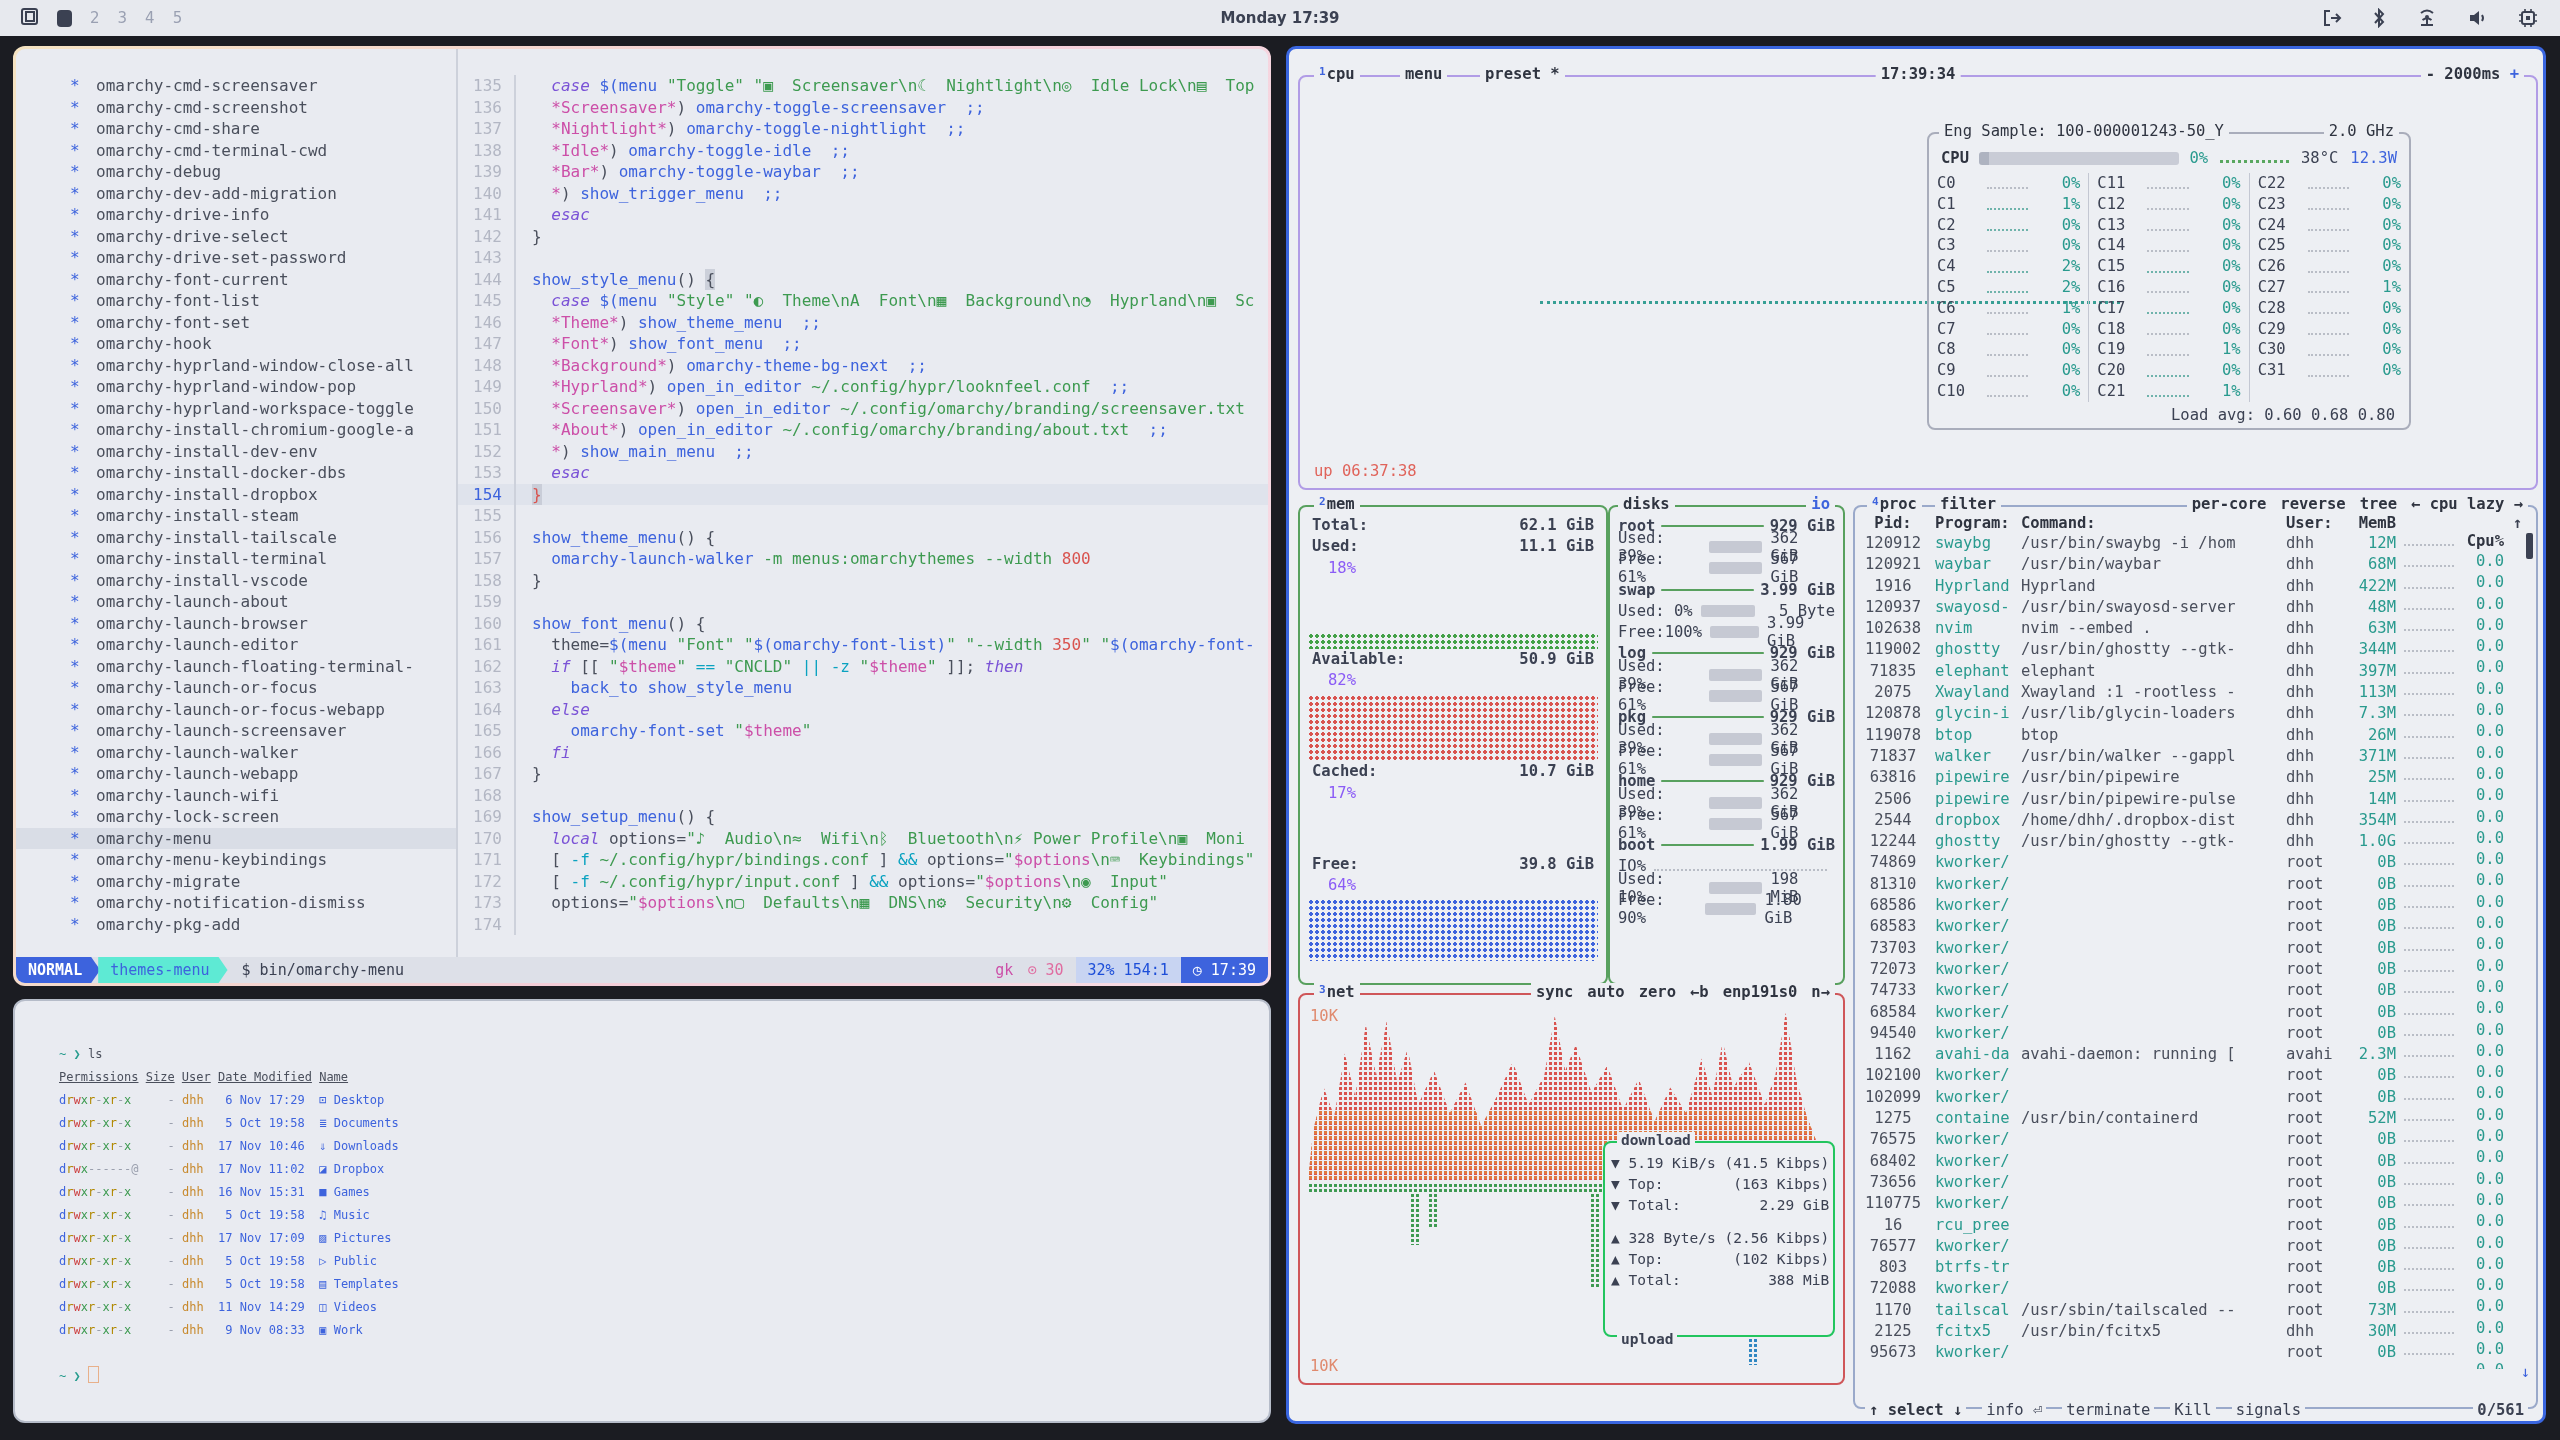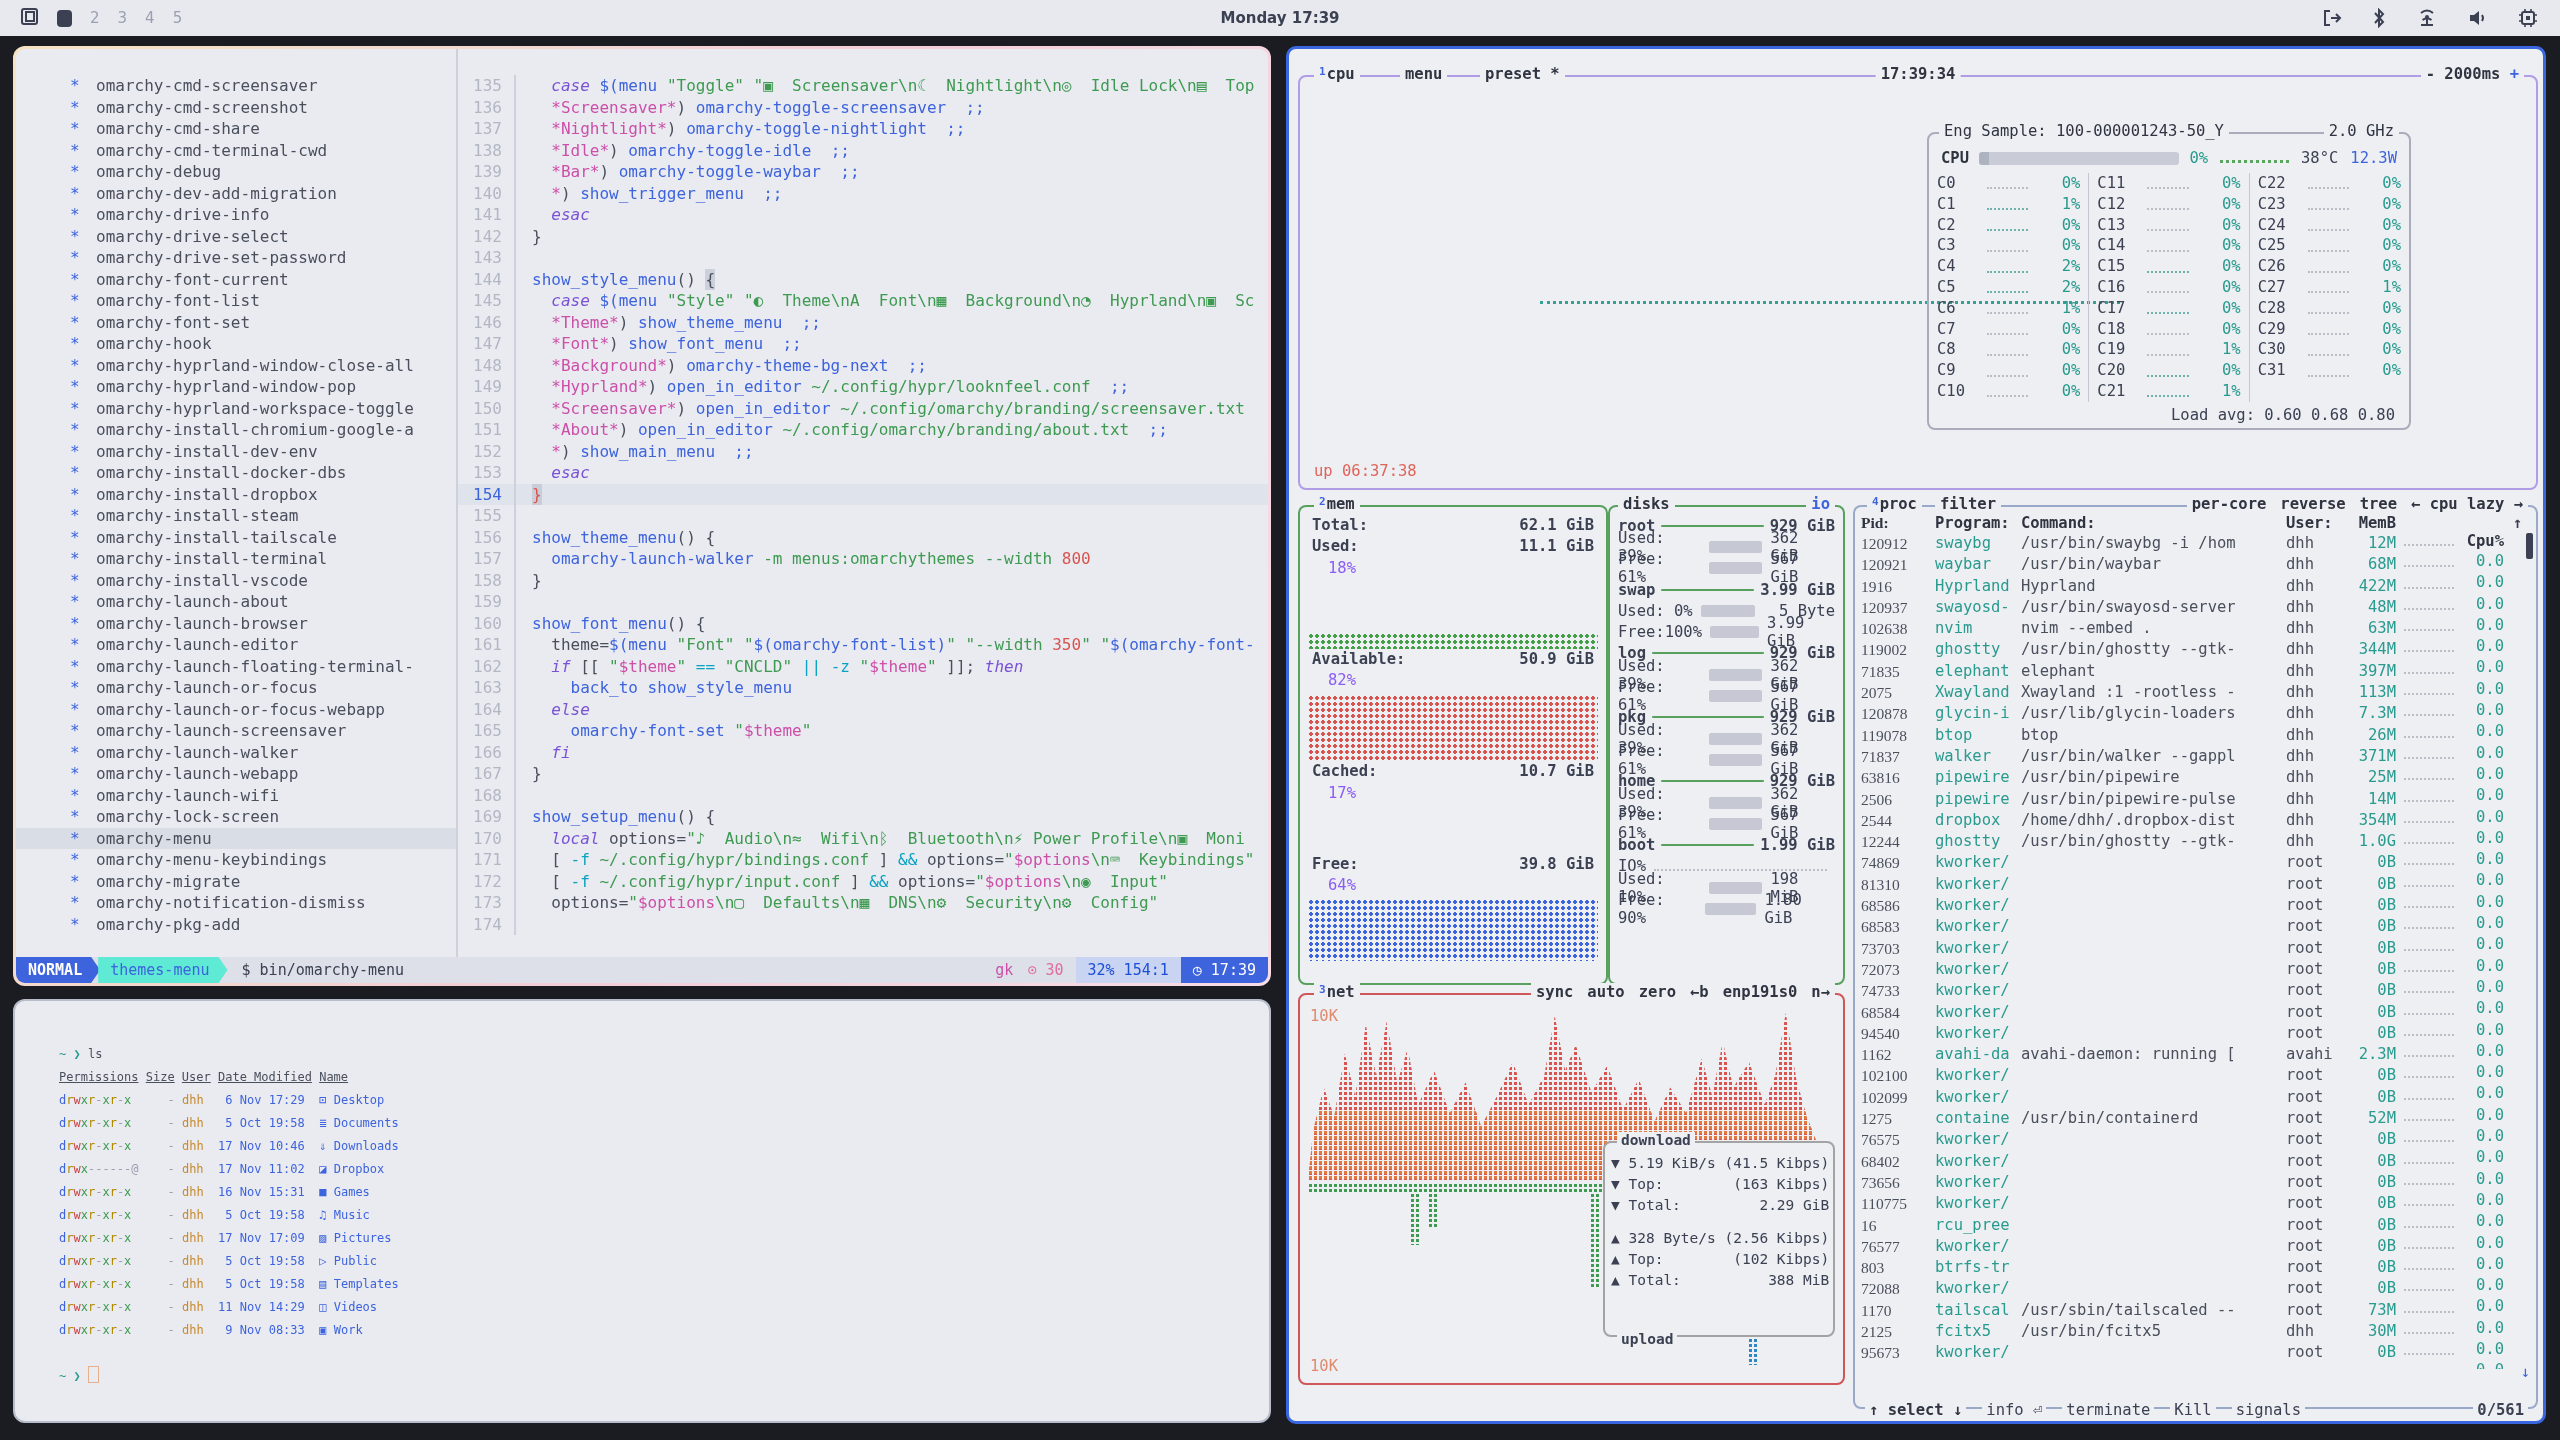--- a/index.html
+++ b/index.html
@@ -137,37 +137,37 @@
   .ngup .low { position:absolute; left:0; right:0; bottom:0; height:42%;
           background-image:radial-gradient(#e07a3f 1.5px,transparent 1.9px);
           background-size:5px 5px; }
   .nbase { position:absolute; left:8px; top:188px; width:525px; height:9px;
           background-image:radial-gradient(#3d9a50 1.4px,transparent 1.8px);
           background-size:5px 5px; }
   .ncol { position:absolute; width:9px; top:198px; background-size:5px 5px; }
   .ncg { background-image:radial-gradient(#3d9a50 1.4px,transparent 1.8px); }
   .ncb { background-image:radial-gradient(#2e86c1 1.4px,transparent 1.8px); }
   .dlpanel { position:absolute; right:8px; top:146px; width:232px; height:196px;
-             border:2px solid #a3a3a3; border-radius:8px; background:#edeff3;
+             border:2px solid #22c55e; border-radius:8px; background:#edeff3;
              font-size:14.5px; padding:10px 6px 6px; }
   .nrow { height:21px; line-height:21px; white-space:pre; color:#3b4152; }
   .nsep { height:12px; }
   .dltitle { position:absolute; top:-11px; left:12px; background:#edeff3; padding:0 4px;
              font-weight:bold; }
   .ultitle { position:absolute; bottom:-12px; left:12px; background:#edeff3; padding:0 4px;
              font-weight:bold; }
 
   .procbox { left:564px; top:456px; width:685px; height:904px; border:2px solid #9aa9ca; }
   .ptitle-r { position:absolute; top:-12px; right:8px; display:flex; gap:14px;
               background:#edeff3; padding:0 5px; }
   .phead { display:flex; height:24px; line-height:24px; font-weight:bold; color:#2f3440;
            padding:4px 14px 0 6px; }
   .prows { padding:2px 14px 0 6px; overflow:hidden; height:838px; }
   .prow { display:flex; height:21.3px; line-height:21.3px; color:#4a4f5c; }
-  .ppid { width:64px; text-align:left; flex:none;font-family:Liberation Serif, serif; }
+  .ppid { width:64px; text-align:center; flex:none; }
   .pprog { width:96px; padding-left:10px; flex:none; color:#299a8e; overflow:hidden; }
   .phead .pprog { color:#2f3440; }
   .pcmd { flex:1; overflow:hidden; white-space:pre; }
   .puser { width:56px; flex:none; }
   .pmem { width:54px; text-align:right; flex:none; color:#299a8e; }
   .phead .pmem { color:#2f3440; }
   .pdotc { width:66px; flex:none; }
   .pdotc i { display:block; height:13px; margin:0 8px; border-bottom:2px dotted #b9bdc6; }
   .pcpu { width:42px; text-align:right; flex:none; color:#299a8e;margin-top:18px; }
   .phead .pcpu { color:#2f3440; }

